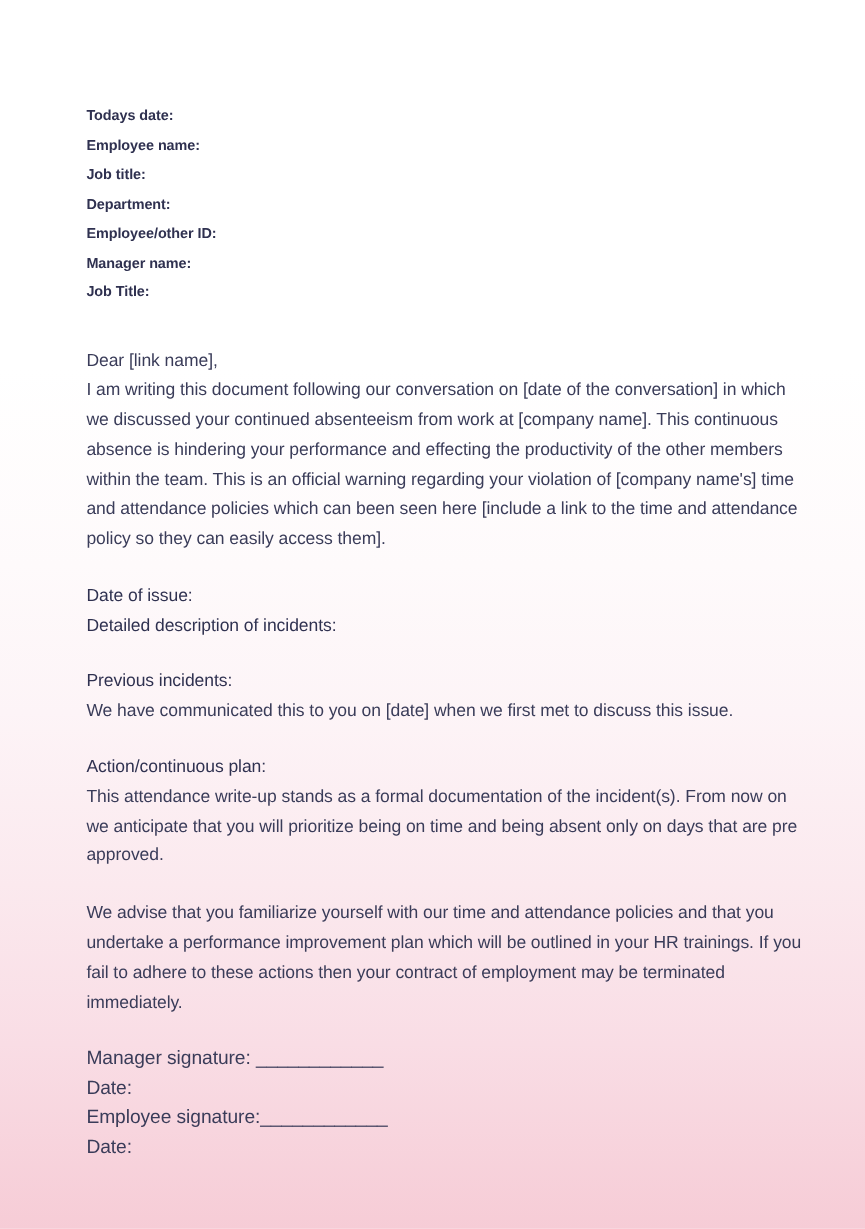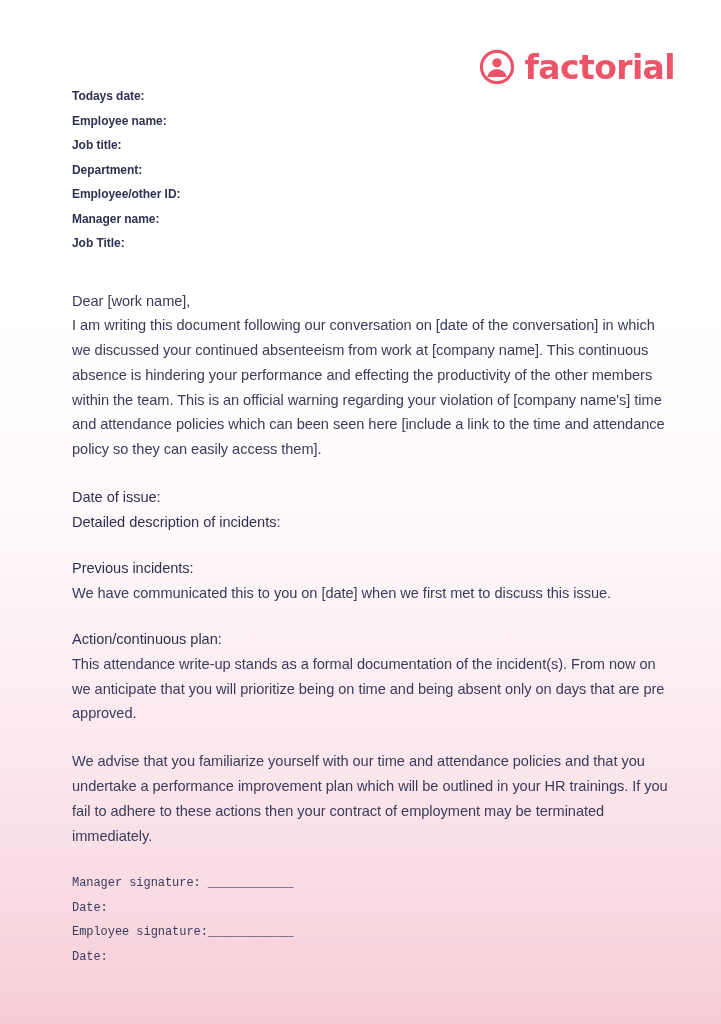--- a/index.html
+++ b/index.html
@@ -86,58 +86,49 @@
     line-height: 24.5px;
     color: #2f3150;
     letter-spacing: -0.05px;
   }
 
   .spacer-lg { height: 33px; }
   .spacer-md { height: 23px; }
   .spacer-sm { height: 22px; }
 
   .sig-line {
-    font-size: 12px;
+    font-size: 16px;
     font-weight: 400;
     line-height: 24.5px;
     color: #3a3c59;
     letter-spacing: -0.05px;
     white-space: pre;
-    font-family: Liberation Mono, monospace;
   }
 </style>
 </head>
 <body>
 
 <div class="page">
 
-  <div class="logo-wrap">
-    <svg class="logo-mark" viewBox="0 0 40 40">
-      <circle cx="20" cy="20" r="16.4" fill="none" stroke="#ec5569" stroke-width="3.3"></circle>
-      <circle cx="20" cy="15.6" r="4.9" fill="#ec5569"></circle>
-      <path d="M9.6 30.6 C11.0 25.1 15.0 22.4 20 22.4 C25.0 22.4 29.0 25.1 30.4 30.6 Z" fill="#ec5569"></path>
-    </svg>
-    <span class="logo-text">factorial</span>
-  </div>
 
   <div class="doc">
 
     <div>
       <div class="field-line">Todays date:</div>
       <div class="field-line">Employee name:</div>
       <div class="field-line">Job title:</div>
       <div class="field-line">Department:</div>
       <div class="field-line">Employee/other ID:</div>
       <div class="field-line">Manager name:</div>
       <div class="field-line">Job Title:</div>
     </div>
 
     <div class="spacer-lg"></div>
 
-    <div class="para">Dear [work name],</div>
+    <div class="para">Dear [link name],</div>
     <div class="para">I am writing this document following our conversation on [date of the conversation] in which we discussed your continued absenteeism from work at [company name]. This continuous absence is hindering your performance and effecting the productivity of the other members within the team. This is an official warning regarding your violation of [company name's] time and attendance policies which can been seen here [include a link to the time and attendance policy so they can easily access them].</div>
 
     <div class="spacer-md"></div>
 
     <div>
       <div class="heading">Date of issue:</div>
       <div class="heading">Detailed description of incidents:</div>
     </div>
 
     <div class="spacer-sm"></div>

